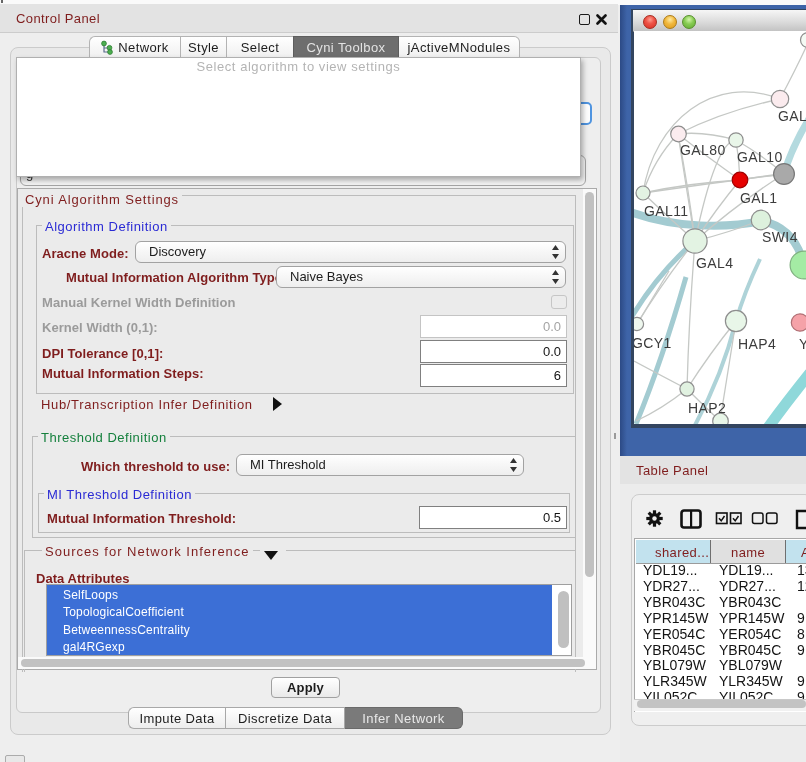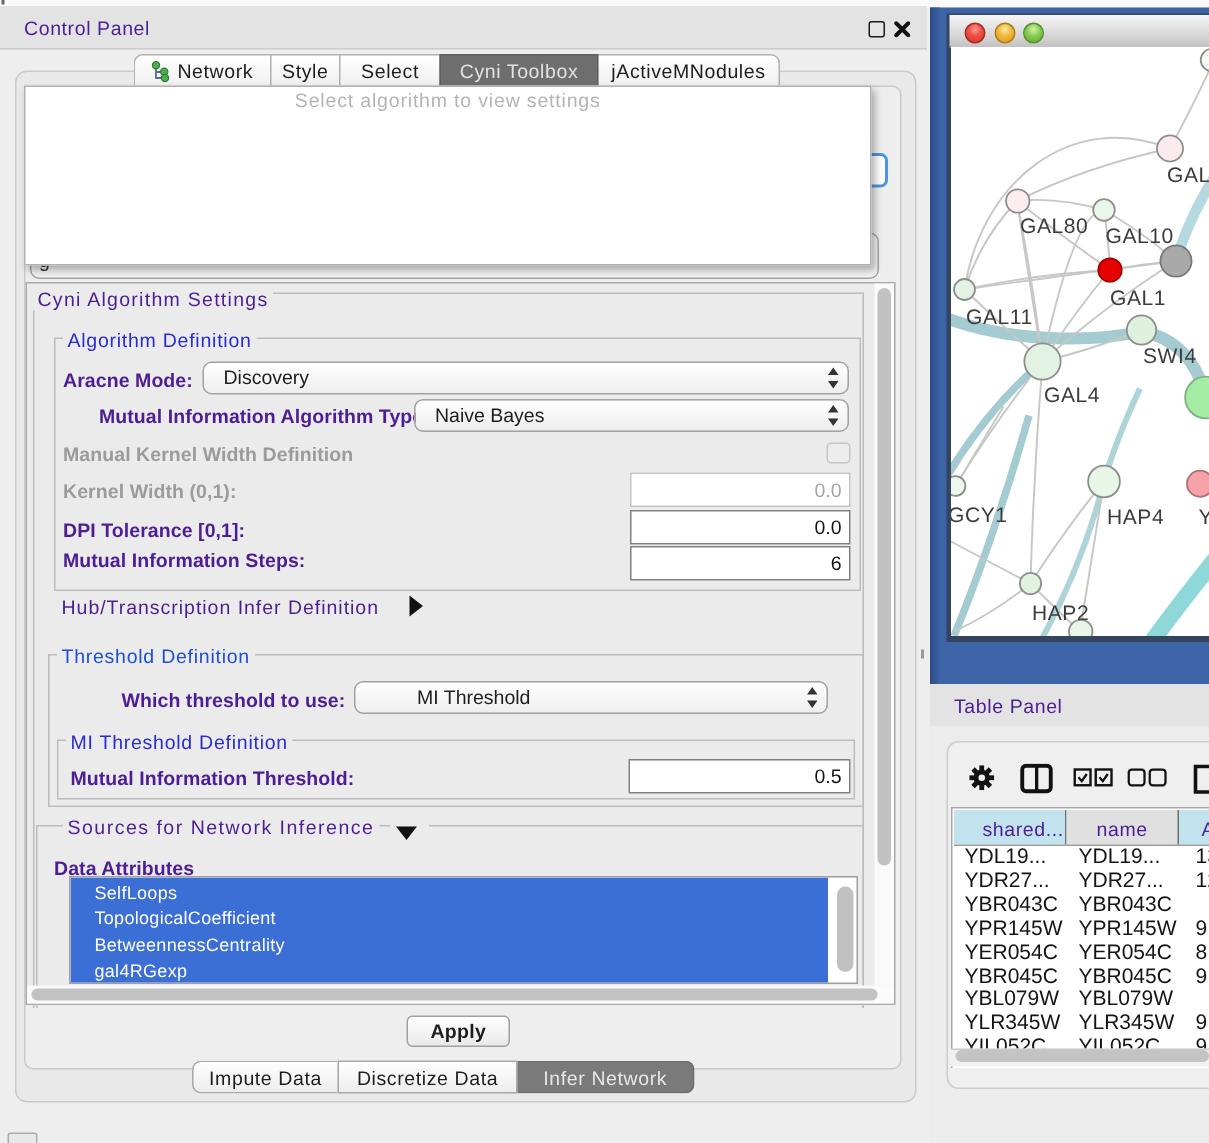--- a/index.html
+++ b/index.html
@@ -1,19 +1,19 @@
 <!DOCTYPE html>
 <html><head>
 <meta charset="utf-8">
 <style>
   html,body{margin:0;padding:0;}
   body{width:806px;height:762px;position:relative;overflow:hidden;
        font-family:"Liberation Sans",sans-serif;background:#eeeeee;}
   .abs{position:absolute;}
-  .lbl{font-size:13px;color:#4c1d95;white-space:nowrap;letter-spacing:0.4px;}
+  .lbl{font-size:13px;color:#7f1d1d;white-space:nowrap;letter-spacing:0.4px;}
   .bold{font-weight:bold;letter-spacing:0.05px;}
   .gray{color:#9b9b9b;}
   .combo{position:absolute;height:20px;border:1px solid #a2a2a2;border-radius:6px;
          background:linear-gradient(#ffffff,#f7f7f7 45%,#eeeeee);
          font-size:13px;color:#1d1d1d;line-height:20px;}
   .combo .arr{position:absolute;right:5px;top:0;width:9px;height:20px;}
   .field{position:absolute;background:#ffffff;border:1px solid #808080;
          font-size:13px;color:#141414;text-align:right;line-height:21px;padding-right:5px;}
   .grp{position:absolute;border:1px solid #bcbcbc;border-bottom:none;}
   .grpfull{position:absolute;border:1px solid #bcbcbc;}
@@ -223,24 +223,24 @@
 <div class="abs lbl bold" style="left:42px;top:346px;">DPI Tolerance [0,1]:</div>
 <div class="field" style="left:420px;top:340px;width:140px;height:21px;">0.0</div>
 
 <div class="abs lbl bold" style="left:42px;top:366px;">Mutual Information Steps:</div>
 <div class="field" style="left:420px;top:364px;width:140px;height:21px;">6</div>
 
 <div class="abs lbl" style="left:41px;top:397px;letter-spacing:0.65px;">Hub/Transcription Infer Definition</div>
 <div class="abs" style="left:273px;top:397px;width:0;height:0;border-left:9px solid #111;border-top:7px solid transparent;border-bottom:7px solid transparent;"></div>
 
 <div class="grpfull" style="left:32px;top:436px;width:542px;height:100px;"></div>
-<div class="gtitle" style="left:38px;top:430px;font-size:13px;color:#1d4ed8;">Threshold Definition</div>
+<div class="gtitle" style="left:38px;top:430px;font-size:13px;color:#15803d;">Threshold Definition</div>
 
 <div class="abs lbl bold" style="left:81px;top:459px;">Which threshold to use:</div>
-<div class="combo" style="left:236px;top:454px;width:286px;padding-left:28px;"><span style="padding-left:13px;">MI Threshold</span>
+<div class="combo" style="left:236px;top:454px;width:286px;"><span style="padding-left:13px;">MI Threshold</span>
   <svg class="arr" width="9" height="20">
       <path d="M 4.5,3 L 8,8 L 1,8 Z M 4.5,17 L 8,12 L 1,12 Z" fill="#333"></path>
     </svg></div>
 
 <div class="grpfull" style="left:38px;top:493px;width:530px;height:38px;"></div>
 <div class="gtitle" style="left:44px;top:487px;font-size:13px;color:#2a2ad4;">MI Threshold Definition</div>
 <div class="abs lbl bold" style="left:47px;top:511px;">Mutual Information Threshold:</div>
 <div class="field" style="left:419px;top:506px;width:141px;height:21px;">0.5</div>
 
 <div class="grp" style="left:24px;top:550px;width:550px;height:121px;"></div>

